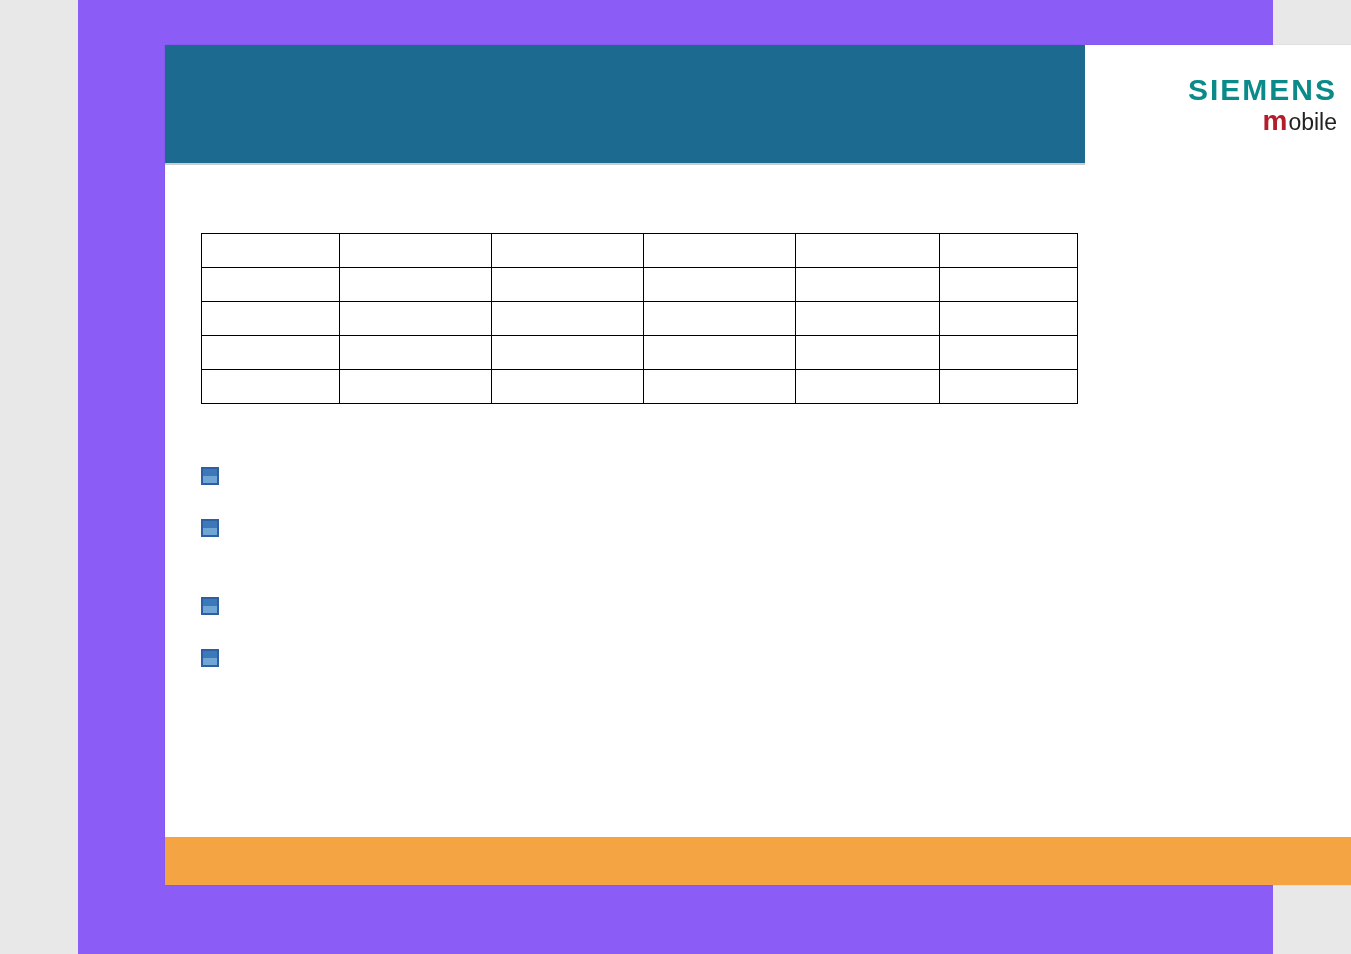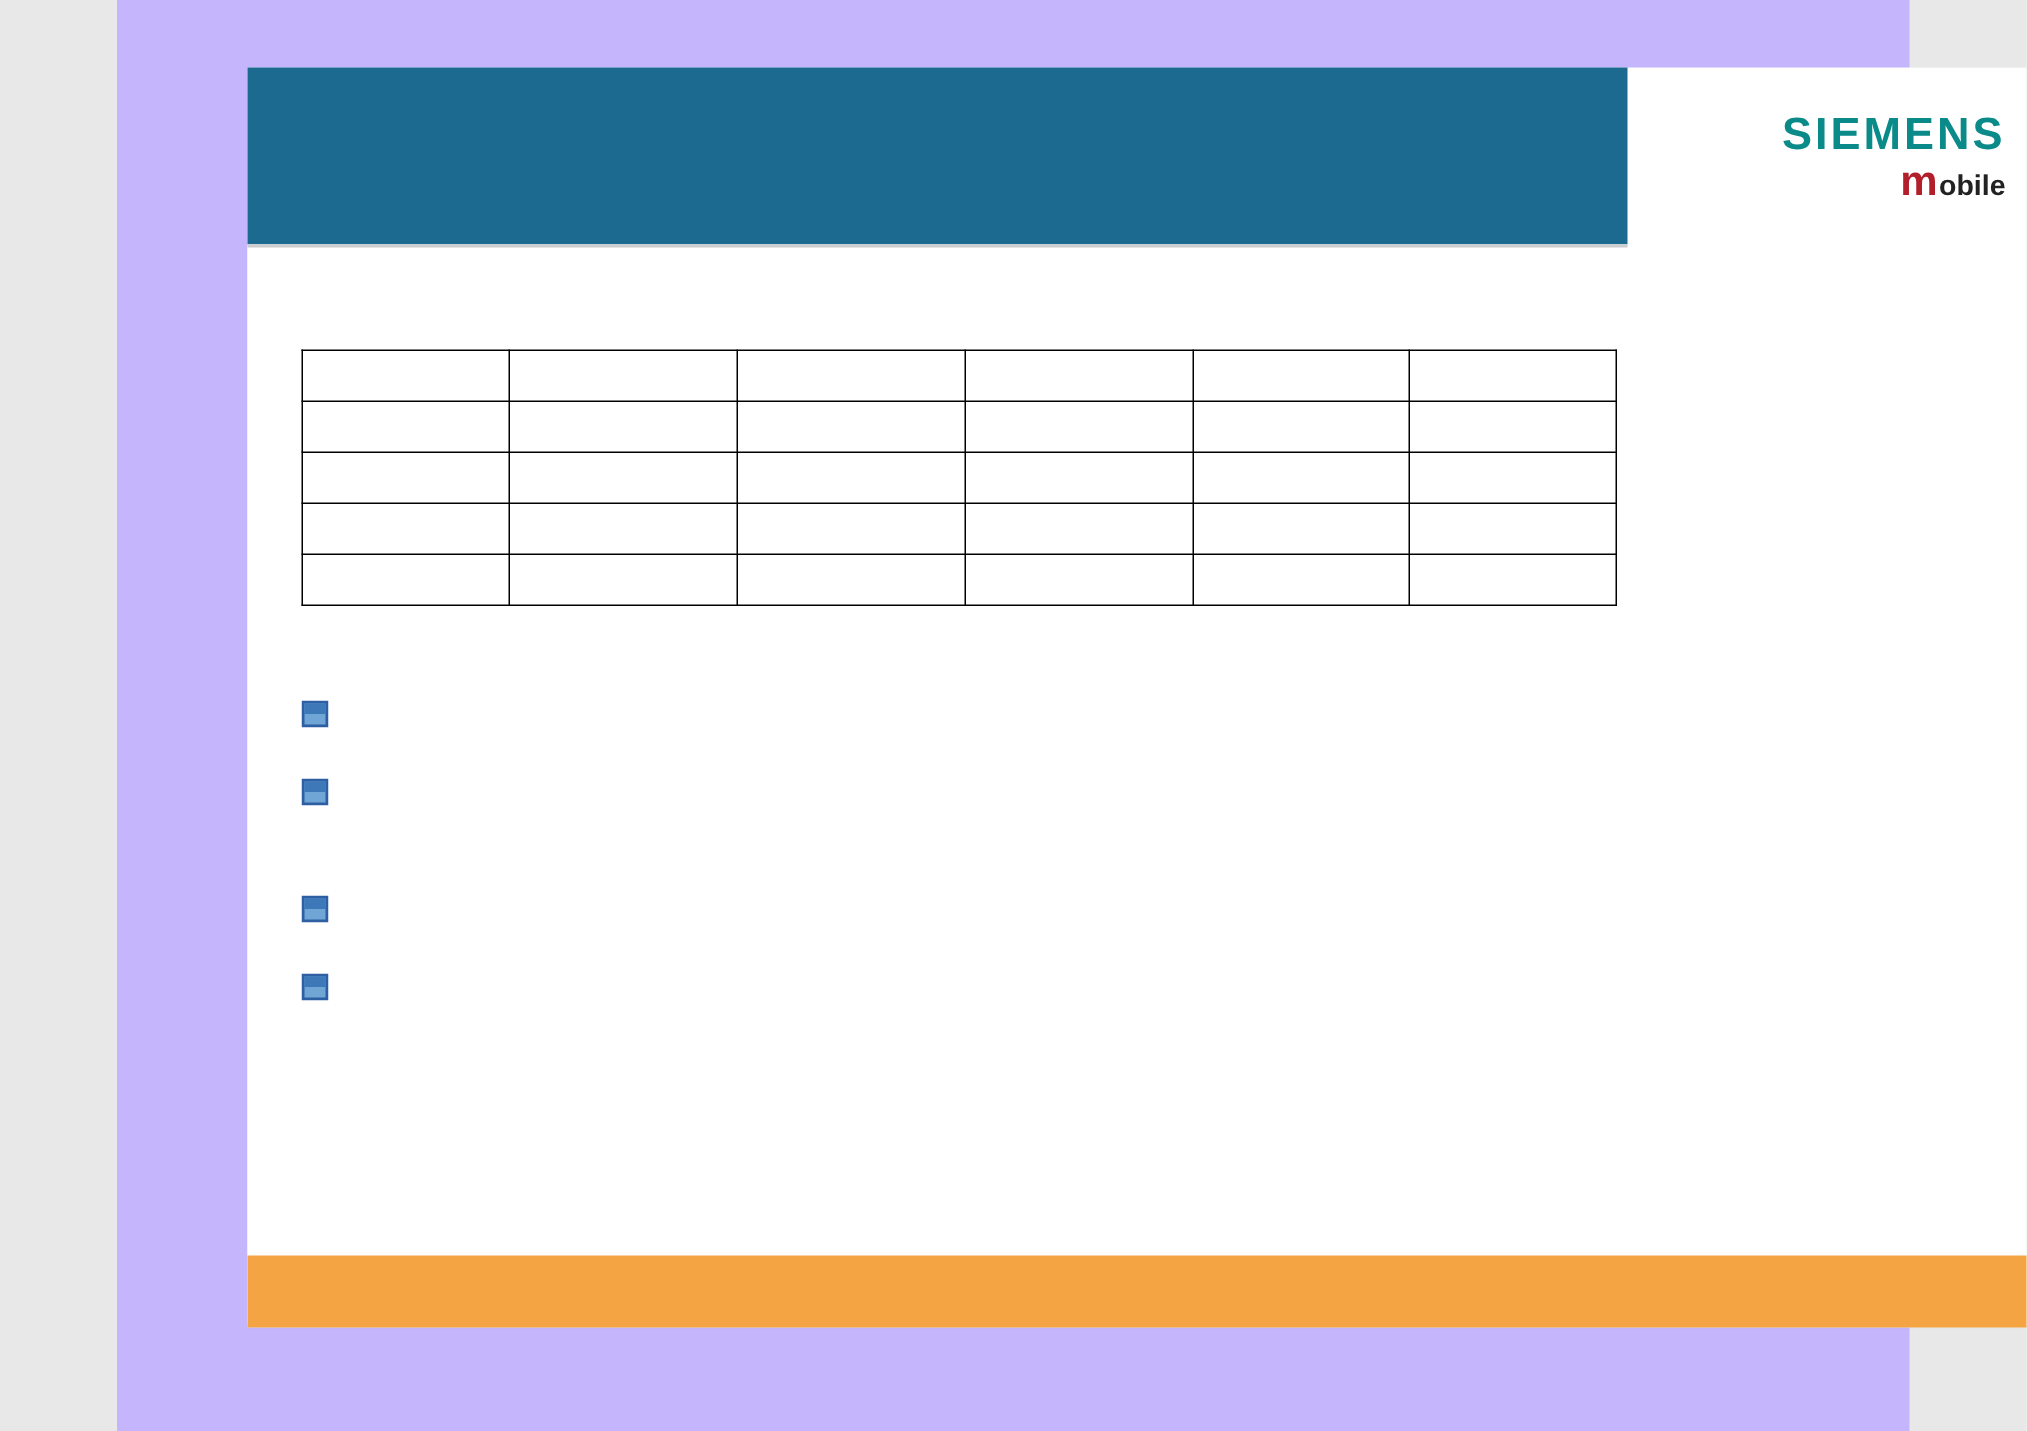--- a/index.html
+++ b/index.html
@@ -2,21 +2,21 @@
 <html><head>
 <meta charset="utf-8">
 <style>
   * { box-sizing: border-box; margin: 0; padding: 0; }
   html, body { width: 100%; height: 100%; background: #e8e8e8; font-family: Arial, Helvetica, sans-serif; }
   .page {
     position: relative;
     width: 1195px;
     height: 954px;
     margin: 0 auto;
-    background: #c4b5fd;
+    background: #8b5cf6;
   }
   .slide {
     position: absolute;
     left: 87px;
     top: 45px;
     width: 1190px;
     height: 840px;
     background: #fff;
     box-shadow: 0 0 1px rgba(0,0,0,.2);
   }
@@ -43,22 +43,22 @@
     font-family: Arial, sans-serif;
   }
   .logo-m {
     font-size: 28px;
     font-weight: 700;
     color: #b21e2a;
     display: inline-block;
     margin-right: 1px;
   }
   .logo-obile {
-    font-size: 19px;
-    font-weight: 700;
+    font-size: 23px;
+    font-weight: 400;
     color: #222;
     margin-top: 21px;
   }
   .body-area {
     position: absolute;
     left: 0;
     top: 118px;
     width: 920px;
     height: 720px;
     background: #fff;

